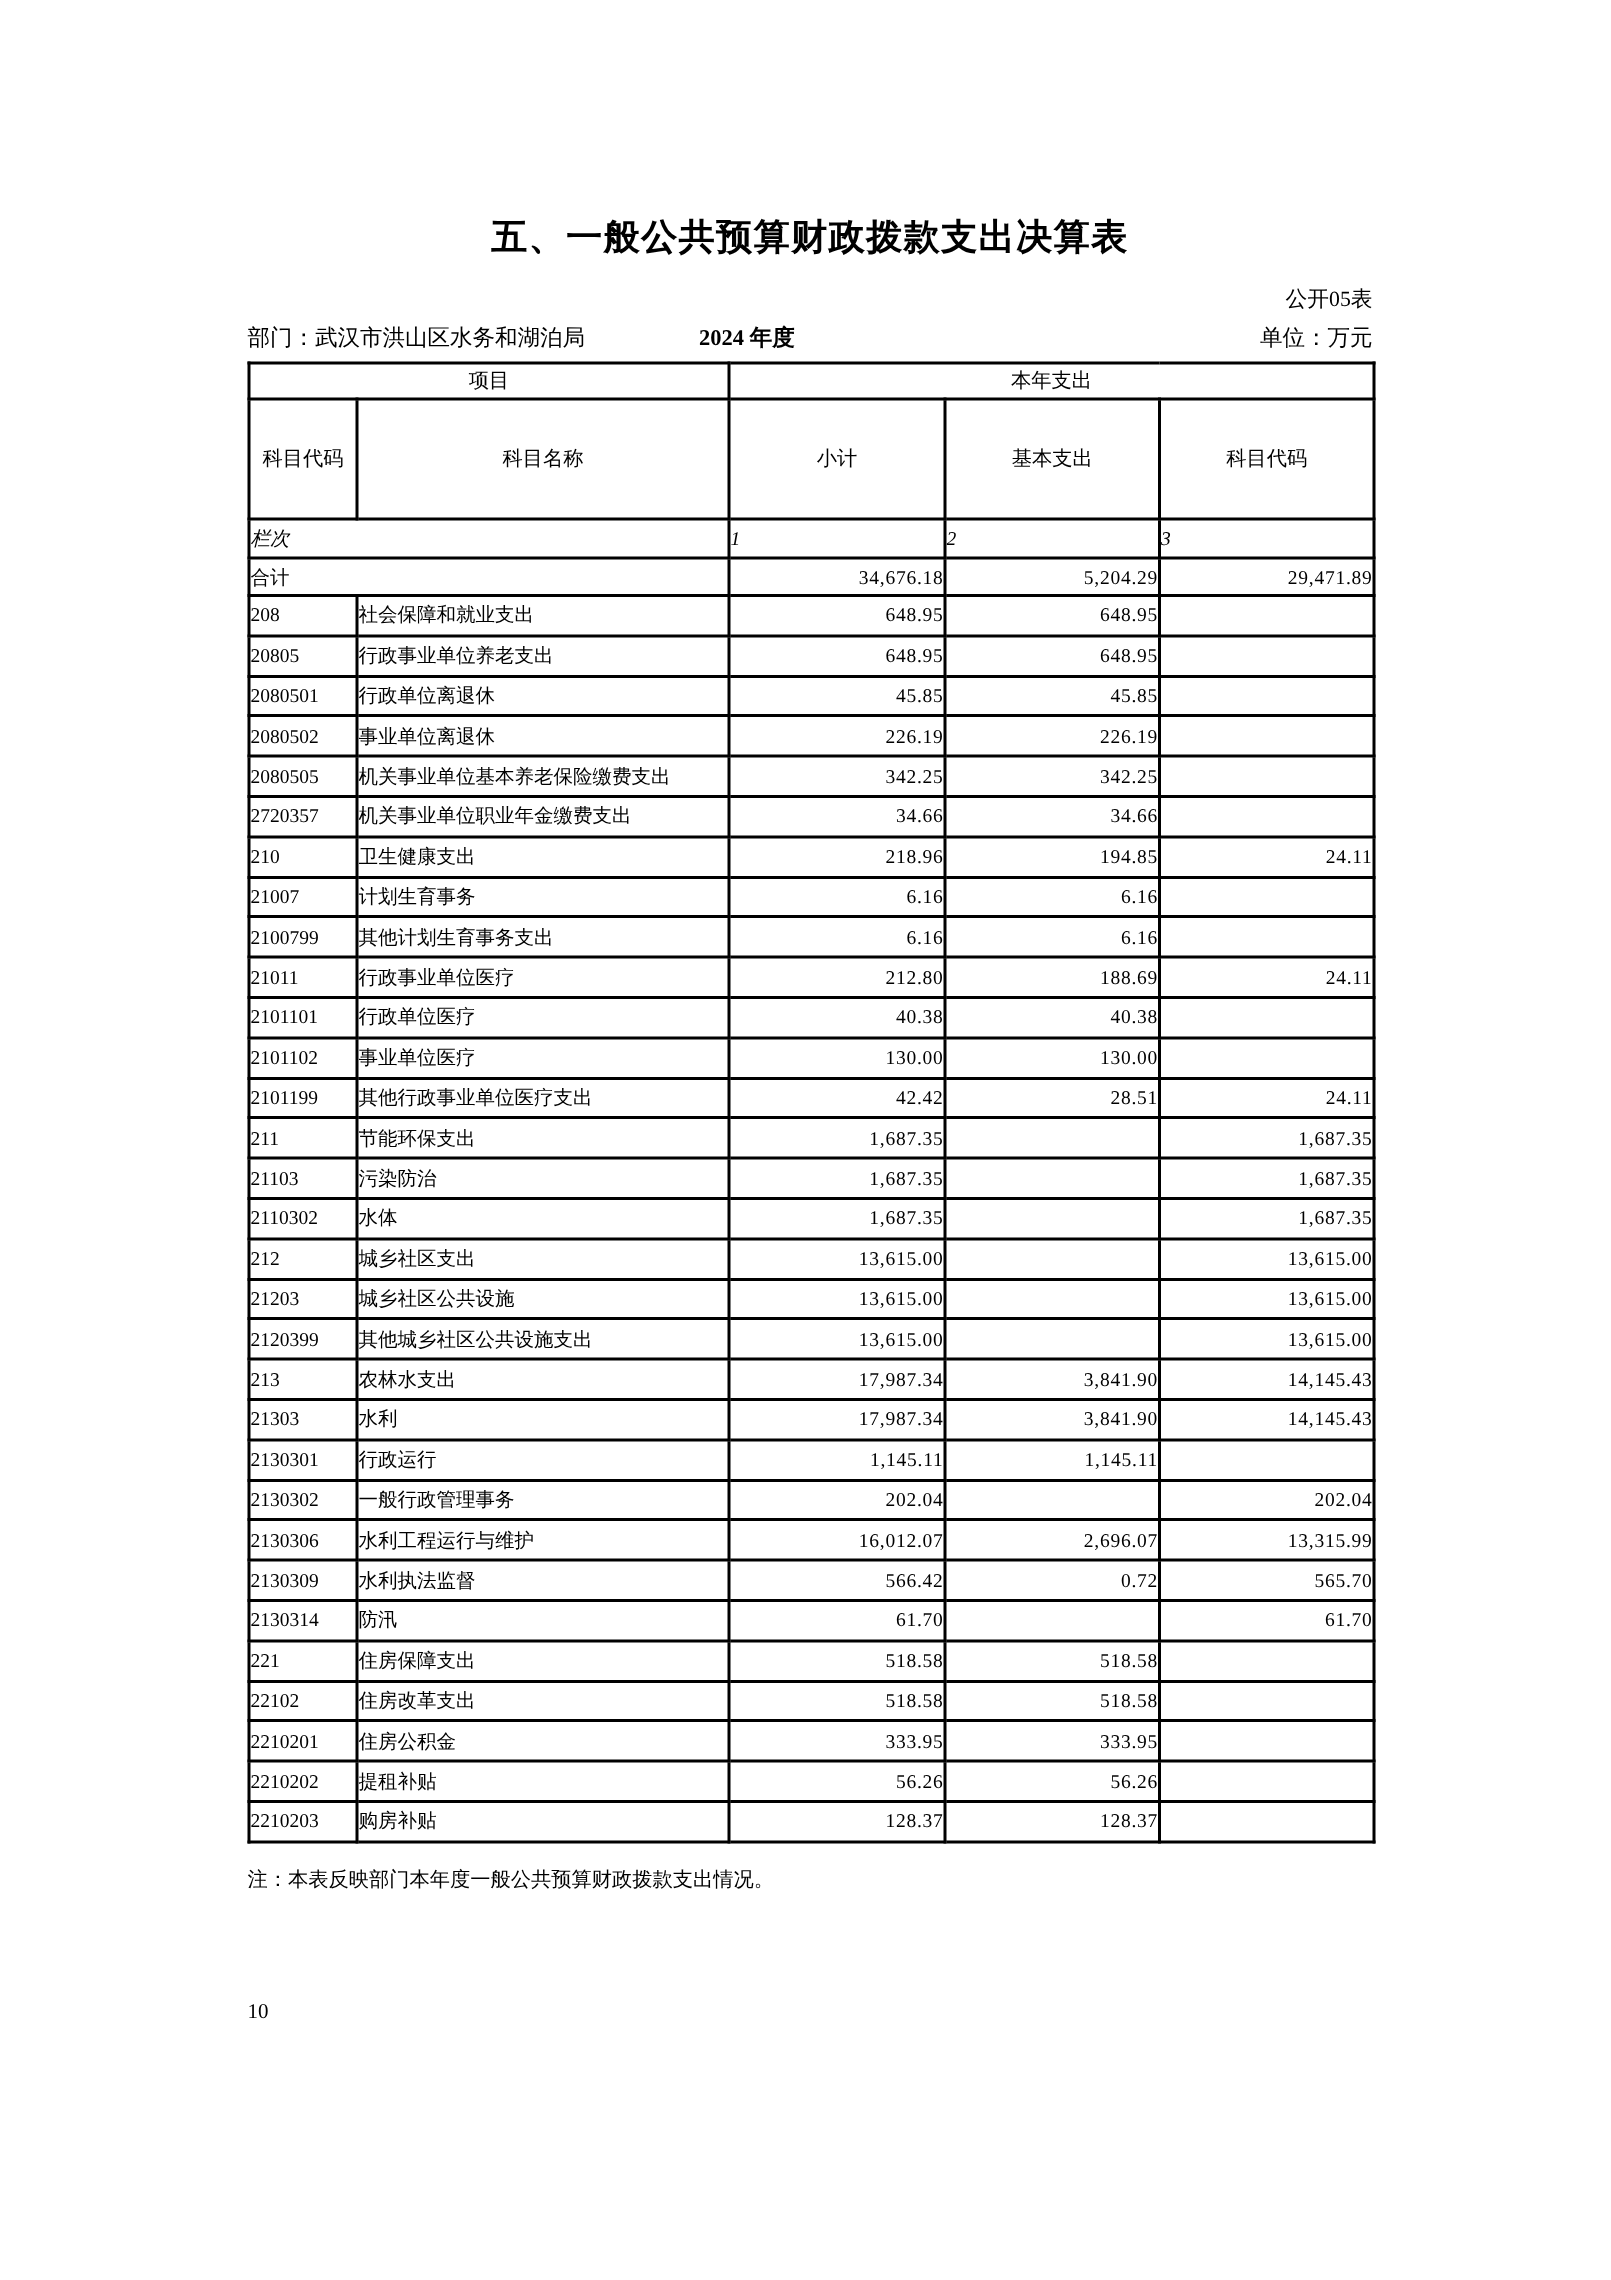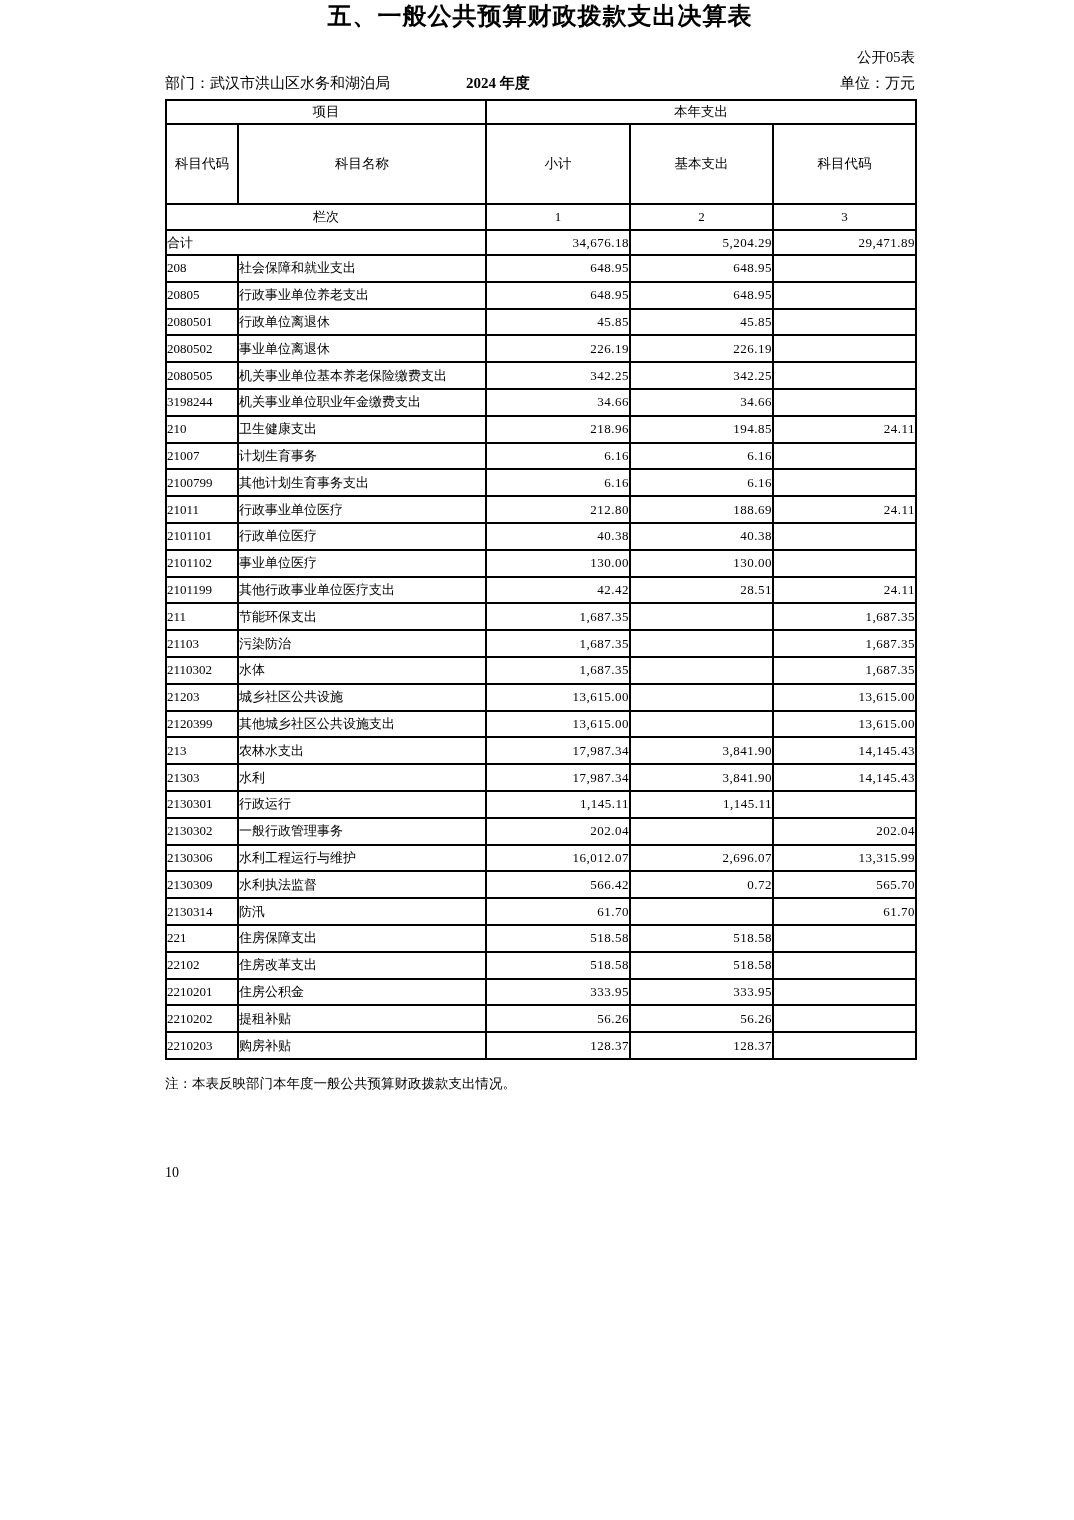--- a/index.html
+++ b/index.html
@@ -7,20 +7,21 @@
     margin: 0; padding: 0;
     width: 1074px; height: 1520px;
     background: #ffffff;
     color: #000000;
     font-family: "Liberation Serif", "DejaVu Serif", serif;
     overflow: hidden;
   }
   .page {
     width: 750px;
     margin-left: 165px;
+    padding-top: 142px;
   }
   .title {
     text-align: center;
     font-size: 24px;
     font-weight: bold;
     letter-spacing: 1px;
   }
   .table-code {
     text-align: right;
     font-size: 14.5px;
@@ -44,21 +45,21 @@
   table.budget th, table.budget td {
     border: 2px solid #000;
     font-size: 13px;
     font-weight: normal;
     padding: 0;
     overflow: hidden;
     white-space: nowrap;
   }
   tr.hdr-group th { height: 24px; text-align: center; font-size: 13.5px; }
   tr.hdr-cols  th { height: 80px; text-align: center; font-size: 13.5px; }
-  tr.lanci-row td { height: 26px; text-align: center; }
+  tr.lanci-row td { height: 26px; text-align: left; font-style: italic; }
   tr.total-row td { height: 25px; }
   tbody.data tr td { height: 26.8px; }
 
   .c-label { text-align: left; }
   .c-code  { text-align: left;  padding-left: 8px; margin-top: 24px; }
   .c-name  { text-align: left;  padding-left: 10px; }
   .c-num   { text-align: right; padding-right: 10px; letter-spacing: 0.5px; }
   .bold    { font-weight: bold; }
 
   .note {
@@ -148,21 +149,21 @@
           <td class="c-num"></td>
         </tr>
         <tr>
           <td class="c-code">2080505</td>
           <td class="c-name">机关事业单位基本养老保险缴费支出</td>
           <td class="c-num">342.25</td>
           <td class="c-num">342.25</td>
           <td class="c-num"></td>
         </tr>
         <tr>
-          <td class="c-code">3198244</td>
+          <td class="c-code">2720357</td>
           <td class="c-name">机关事业单位职业年金缴费支出</td>
           <td class="c-num">34.66</td>
           <td class="c-num">34.66</td>
           <td class="c-num"></td>
         </tr>
         <tr>
           <td class="c-code">210</td>
           <td class="c-name">卫生健康支出</td>
           <td class="c-num">218.96</td>
           <td class="c-num">194.85</td>
@@ -225,20 +226,27 @@
           <td class="c-num">1,687.35</td>
         </tr>
         <tr>
           <td class="c-code">2110302</td>
           <td class="c-name">水体</td>
           <td class="c-num">1,687.35</td>
           <td class="c-num"></td>
           <td class="c-num">1,687.35</td>
         </tr>
         <tr>
+          <td class="c-code">212</td>
+          <td class="c-name">城乡社区支出</td>
+          <td class="c-num">13,615.00</td>
+          <td class="c-num"></td>
+          <td class="c-num">13,615.00</td>
+        </tr>
+        <tr>
           <td class="c-code">21203</td>
           <td class="c-name">城乡社区公共设施</td>
           <td class="c-num">13,615.00</td>
           <td class="c-num"></td>
           <td class="c-num">13,615.00</td>
         </tr>
         <tr>
           <td class="c-code">2120399</td>
           <td class="c-name">其他城乡社区公共设施支出</td>
           <td class="c-num">13,615.00</td>

